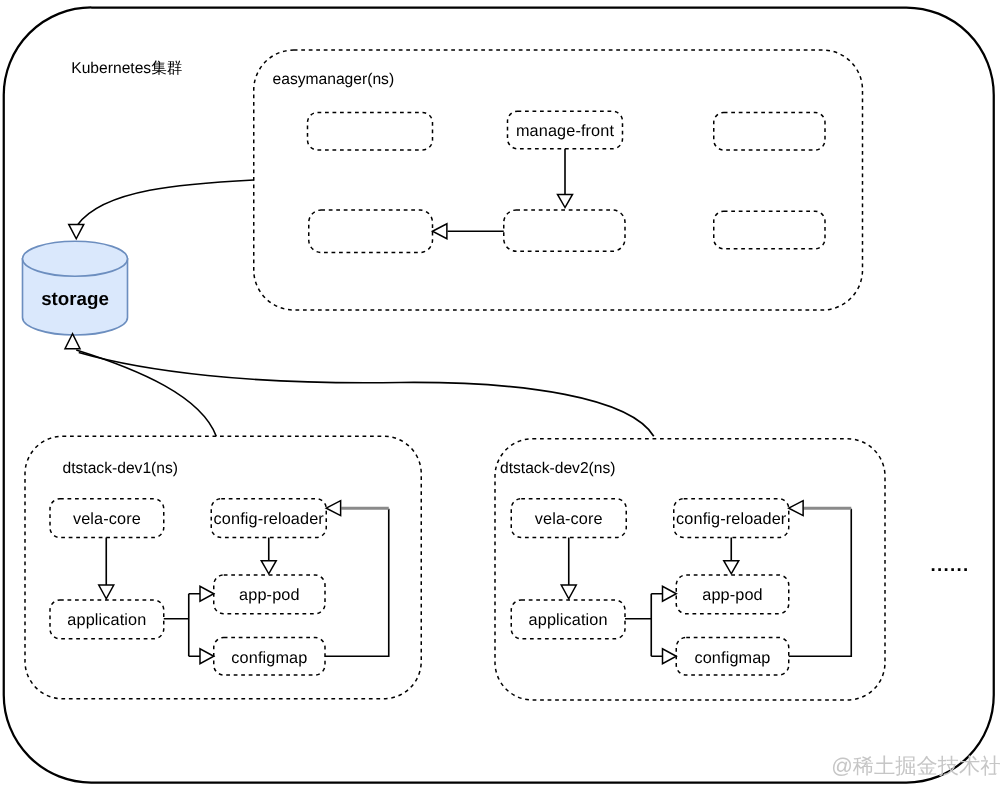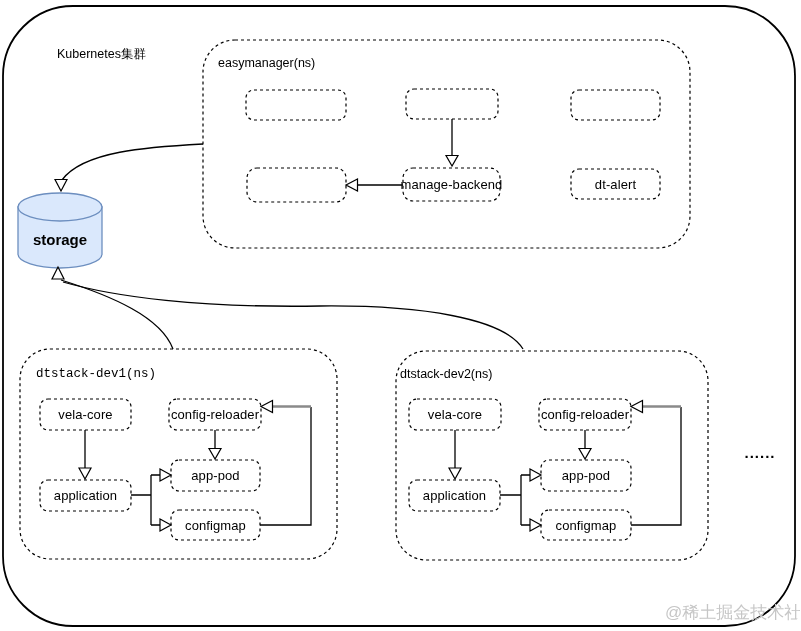--- a/index.html
+++ b/index.html
@@ -87,26 +87,25 @@
     <polygon points="541,475 530,469 530,481" fill="#fff" stroke="#000" stroke-width="1.2"></polygon>
     <polygon points="541,525 530,519 530,531" fill="#fff" stroke="#000" stroke-width="1.2"></polygon>
     <path d="M631,525 L681,525 L681,407" fill="none" stroke="#000" stroke-width="1.3"></path>
     <path d="M681,406.5 L643,406.5" fill="none" stroke="#8a8a8a" stroke-width="2.4"></path>
     <polygon points="631,406.5 642.5,400.5 642.5,412.5" fill="#fff" stroke="#000" stroke-width="1.2"></polygon>
   </svg>
 
   <div class="lbl cluster-lbl" style="left:57px;top:46px;">Kubernetes集群</div>
 
   <div class="lbl ns-lbl" style="left:218px;top:56px;text-align:center;">easymanager(ns)</div>
-  <div class="node-lbl" style="left:403px;top:168px;width:97px;height:33px;">manage-backend</div>
-  <div class="node-lbl" style="left:571px;top:169px;width:89px;height:30px;">dt-alert</div>
+  <div class="node-lbl" style="left:406px;top:89px;width:92px;height:30px;">manage-front</div>
 
   <div class="lbl storage-lbl" style="left:18px;top:224px;width:84px;height:30px;font-weight:bold;">storage</div>
 
-  <div class="lbl ns-lbl" style="left:36px;top:367px;font-family:Liberation Mono, monospace;">dtstack-dev1(ns)</div>
+  <div class="lbl ns-lbl" style="left:50px;top:367px;">dtstack-dev1(ns)</div>
   <div class="node-lbl" style="left:40px;top:399px;width:91px;height:31px;">vela-core</div>
   <div class="node-lbl" style="left:169px;top:399px;width:92px;height:31px;">config-reloader</div>
   <div class="node-lbl" style="left:171px;top:460px;width:89px;height:31px;">app-pod</div>
   <div class="node-lbl" style="left:40px;top:480px;width:91px;height:31px;">application</div>
   <div class="node-lbl" style="left:171px;top:510px;width:89px;height:30px;">configmap</div>
 
   <div class="lbl ns-lbl" style="left:400px;top:367px;">dtstack-dev2(ns)</div>
   <div class="node-lbl" style="left:409px;top:399px;width:92px;height:31px;">vela-core</div>
   <div class="node-lbl" style="left:539px;top:399px;width:92px;height:31px;">config-reloader</div>
   <div class="node-lbl" style="left:541px;top:460px;width:90px;height:31px;">app-pod</div>

